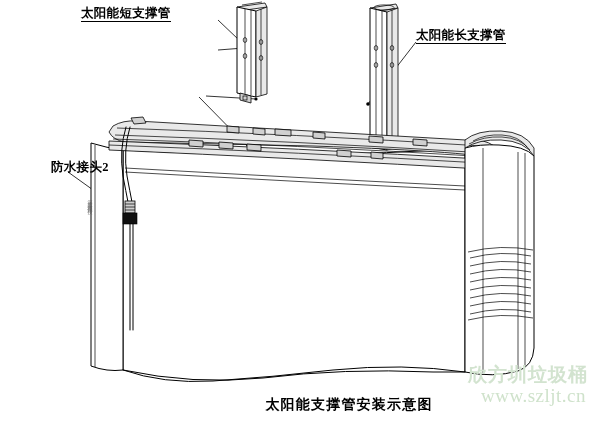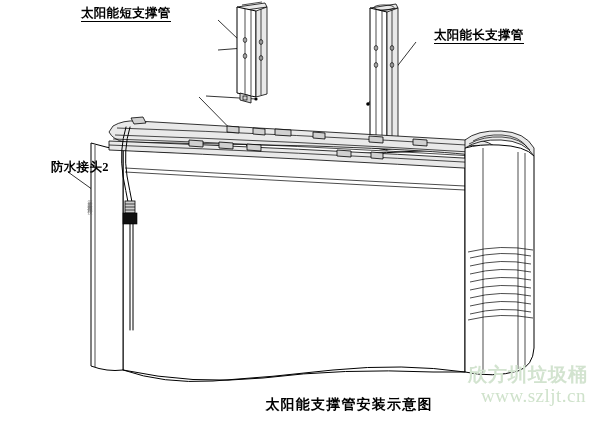--- a/index.html
+++ b/index.html
@@ -243,21 +243,21 @@
 
       <path class="s" d="M117,224 L117,330"></path>
       <path class="s" d="M120,224 L120,330"></path>
     </g>
   </svg>
 
   <div class="lbl" style="left:68px; top:6px;">太阳能短支撑管</div>
 
 
 
-  <div class="lbl" style="left:421px; top:28px;">太阳能长支撑管</div>
+  <div class="lbl" style="left:403px; top:28px;">太阳能长支撑管</div>
 
   <div class="lbl nounder" style="left:3px; top:160px;">防水接头2</div>
 
   <div class="vtext">深圳市欣方圳环保科技</div>
 
   <div id="caption">太阳能支撑管安装示意图</div>
 
   <div class="wm" id="wm-url">www.szljt.cn</div>
 
   <div class="wm" id="wm-cn">欣方圳垃圾桶</div>

